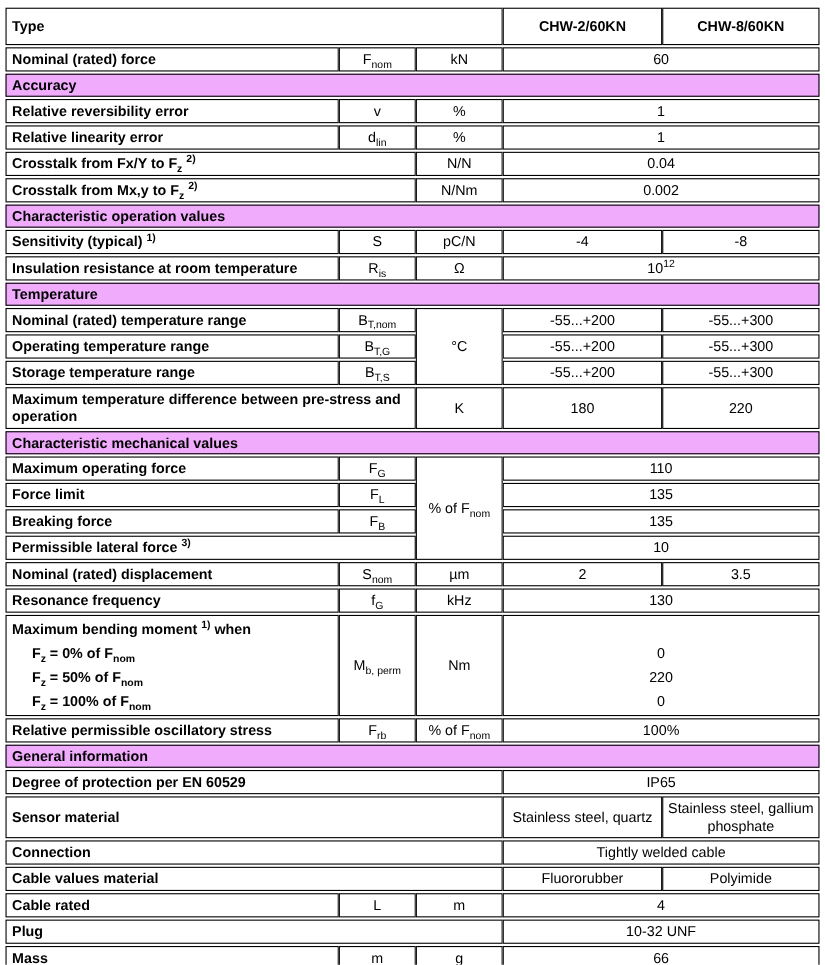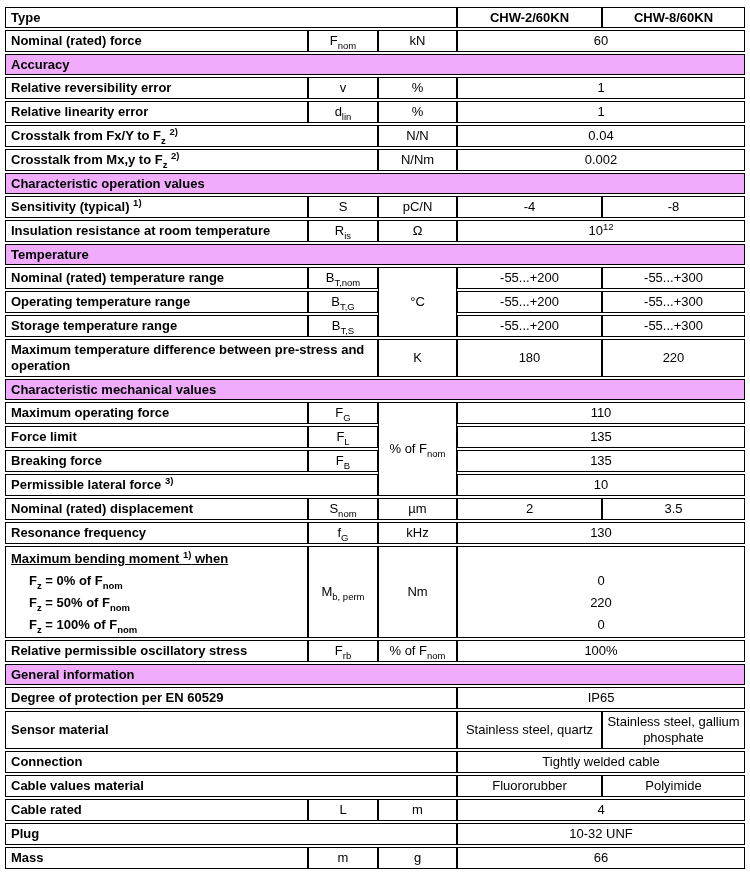--- a/index.html
+++ b/index.html
@@ -14,32 +14,32 @@
   }
   td {
     box-sizing:border-box; border:1.5px solid #000; background:#fff;
     padding:1px 5px; line-height:16px; vertical-align:middle;
     overflow:hidden;
   }
   td.label { font-weight:bold; text-align:left; }
   td.nowrap { white-space:nowrap; }
   td.sym, td.unit, td.val { text-align:center; font-weight:normal; padding:1px 2px; }
   td.bold { font-weight:bold; }
-  tr.r-type > td { height:21px; }
+  tr.r-type > td { height:34px; }
   tr.r-std > td { height:22px; }
   tr.r-section > td { height:21px; }
   tr.r-2line > td { height:38px; }
   tr.r-bend > td { height:91px; }
   tr.r-section td.section {
     background:#f0abfc; font-weight:bold; text-align:left; padding-left:5px;
   }
   sub { font-size:9.5px; line-height:0; }
   sup { font-size:9.5px; line-height:0; }
   td.bend-label { vertical-align:top; padding-top:1px; }
-  .bm-title { line-height:22px; white-space:nowrap;text-decoration:underline; }
+  .bm-title { line-height:22px; white-space:nowrap; }
   .bm-line { line-height:22px; padding-left:18px; white-space:nowrap; }
   td.bend-val { vertical-align:top; padding-top:1px; }
   .bm-spacer { height:22px; }
   .bm-val { line-height:22px; }
 </style>
 </head>
 <body>
 
 <div class="sheet">
 <table class="spec">

